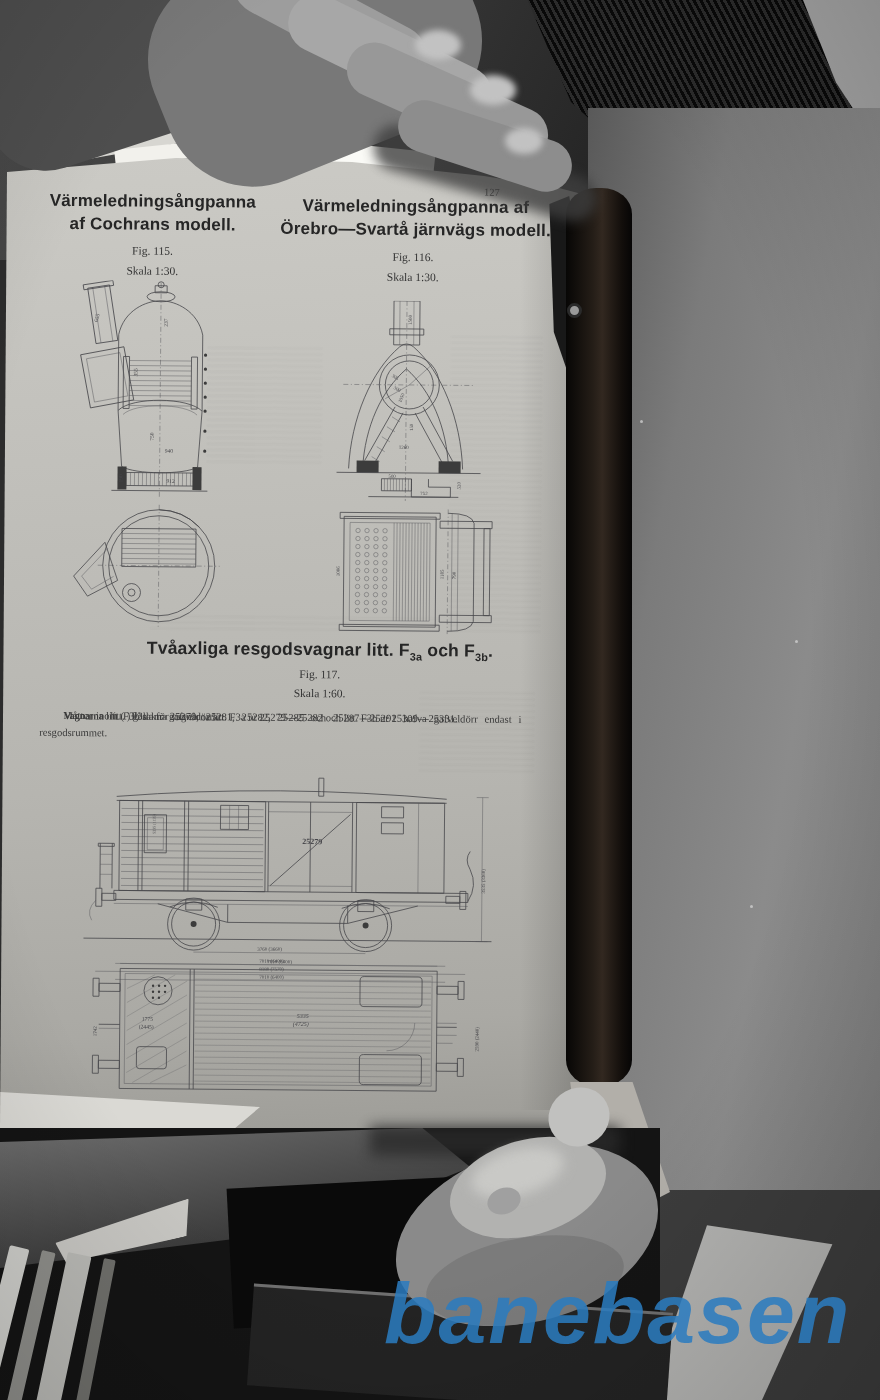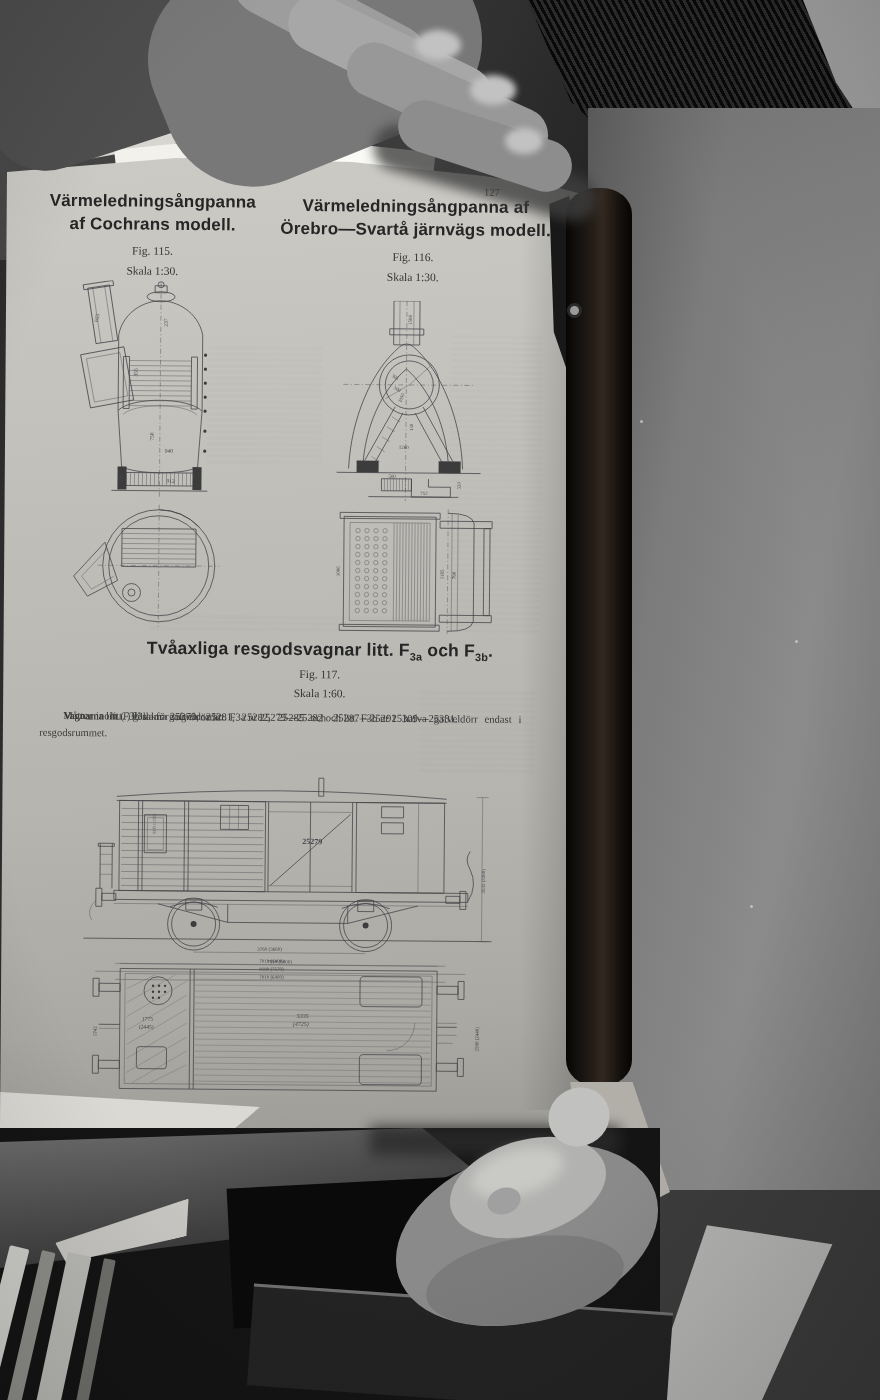--- a/index.html
+++ b/index.html
@@ -604,14 +604,15 @@
   <div class="page-undershadow"></div>
   <div class="bhand bh-mass"></div>
   <div class="bhand bh-finger"></div>
   <div class="bhand bh-thumb"></div>
   <div class="bhand bh-thumb-hi"></div>
   <div class="bhand bh-nail"></div>
   <div class="bhand bh-tip"></div>
 
   <div class="vignette"></div>
 
+  <div class="watermark" style="color: rgb(43, 124, 192);">banebasen</div>
 
 </div>
 
 </body></html>

